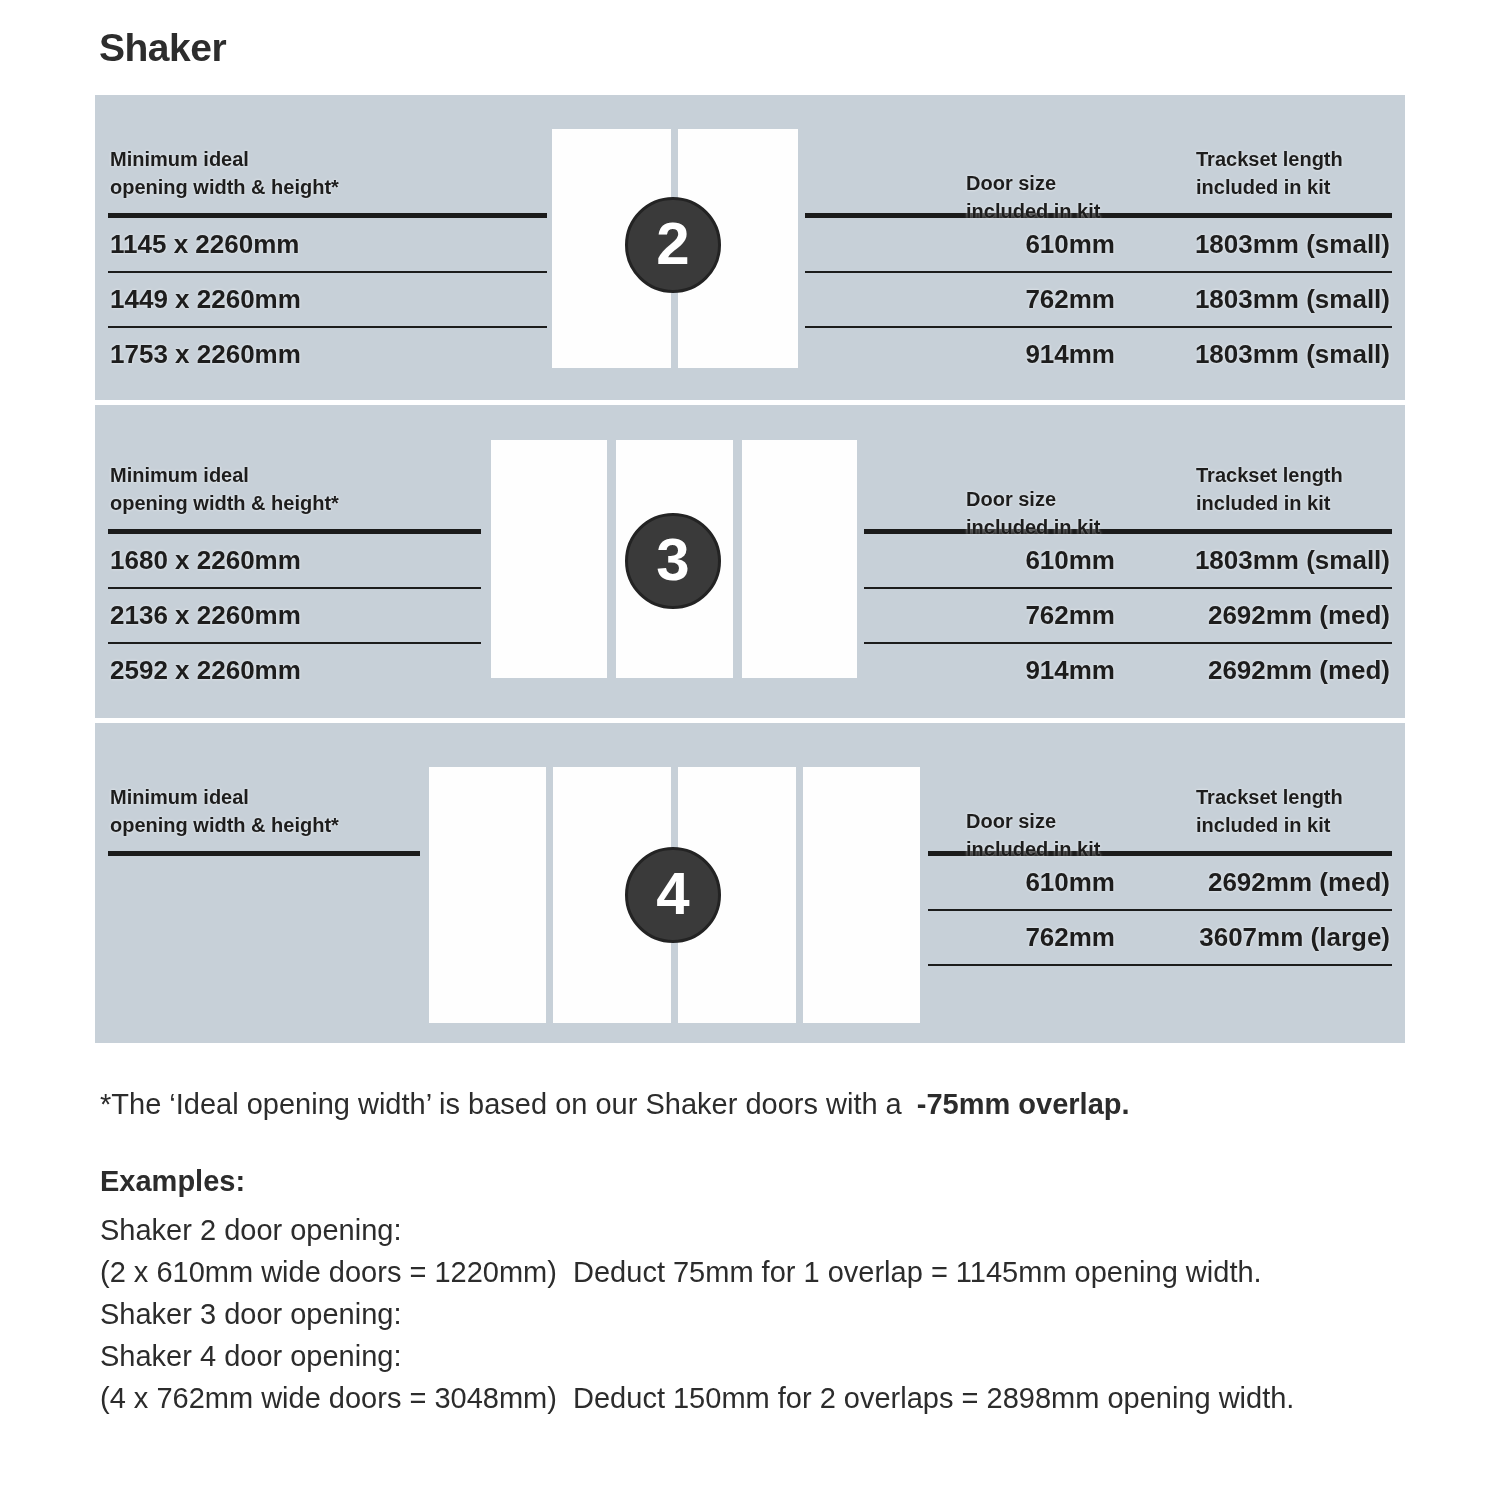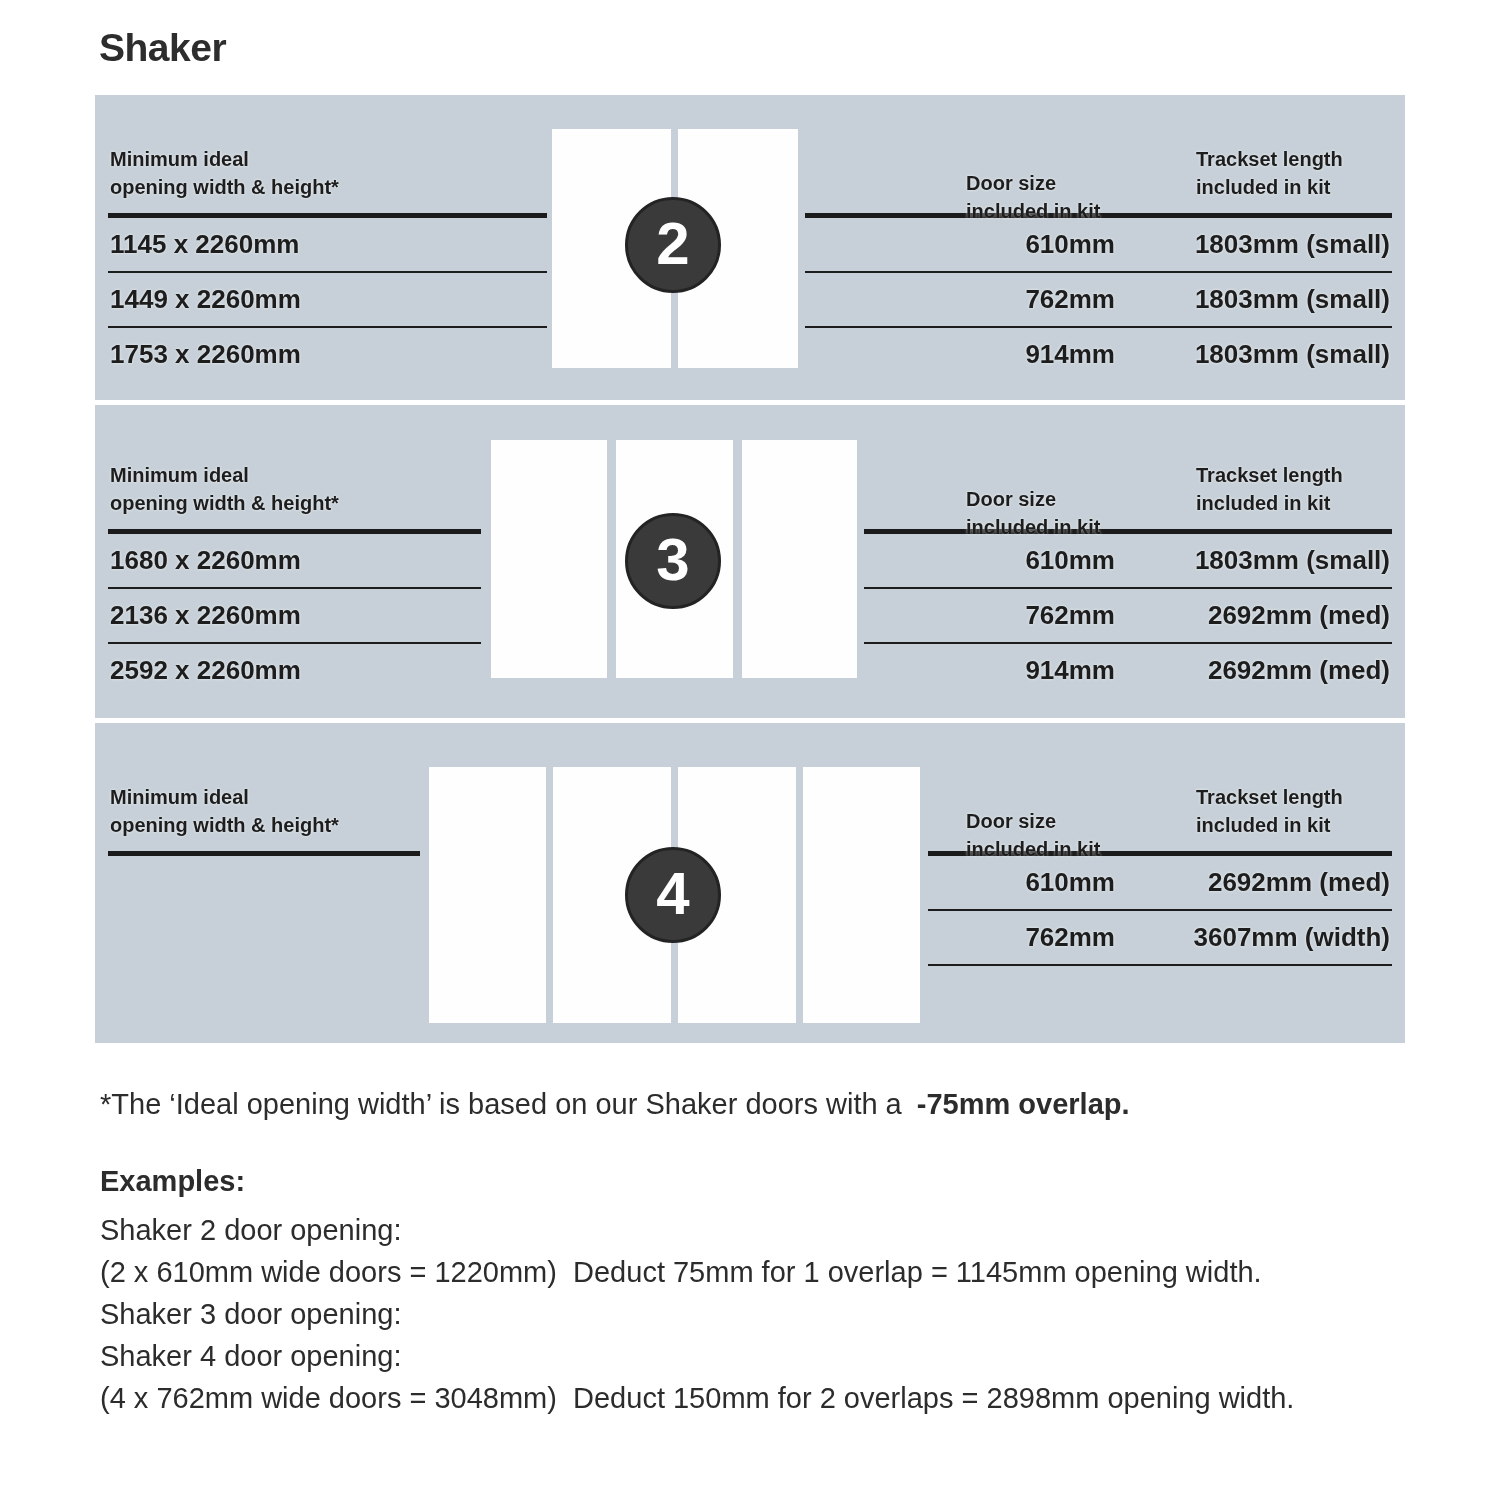--- a/index.html
+++ b/index.html
@@ -246,21 +246,21 @@
         </div>
       </div>
       <div class="rule-thick"></div>
       <div class="rows">
         <div class="row">
           <span class="cell-door">610mm</span>
           <span class="cell-track">2692mm (med)</span>
         </div>
         <div class="row">
           <span class="cell-door">762mm</span>
-          <span class="cell-track">3607mm (width)</span>
+          <span class="cell-track">3607mm (large)</span>
         </div>
       </div>
     </div>
   </div>
 
   <div class="footnote">
     <span>*The ‘Ideal opening width’ is based on our Shaker doors with a </span><span class="bold">-75mm overlap.</span>
   </div>
 
   <div class="examples">

